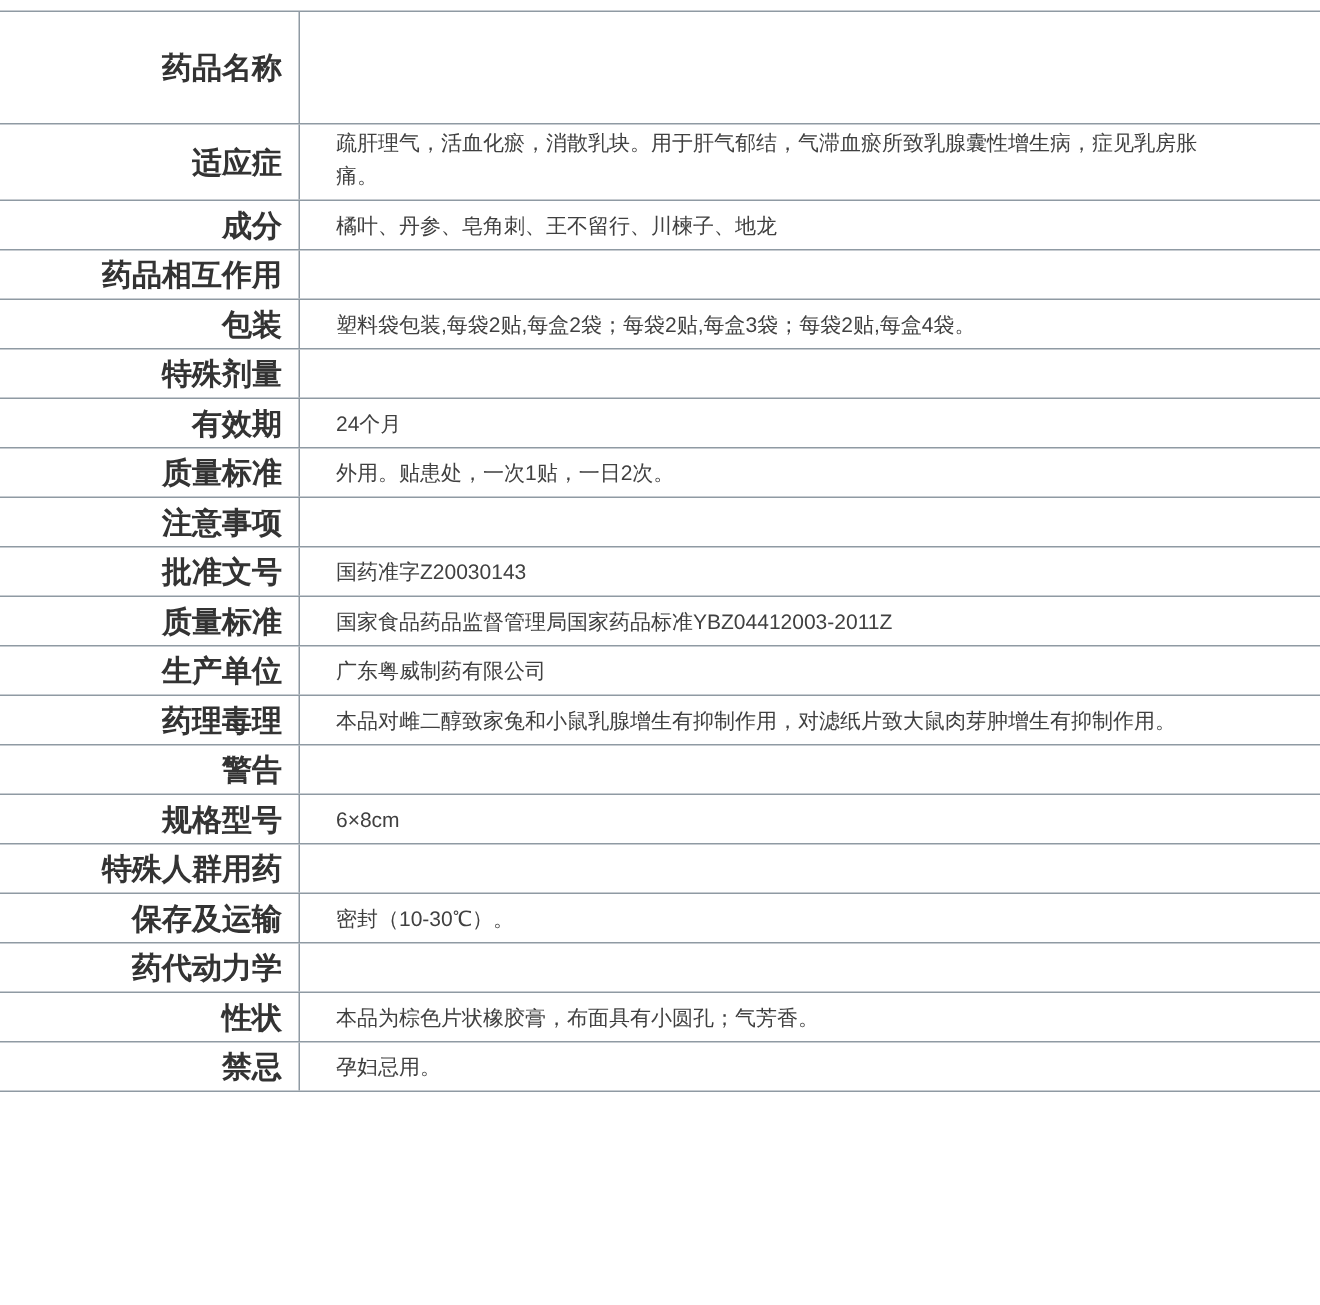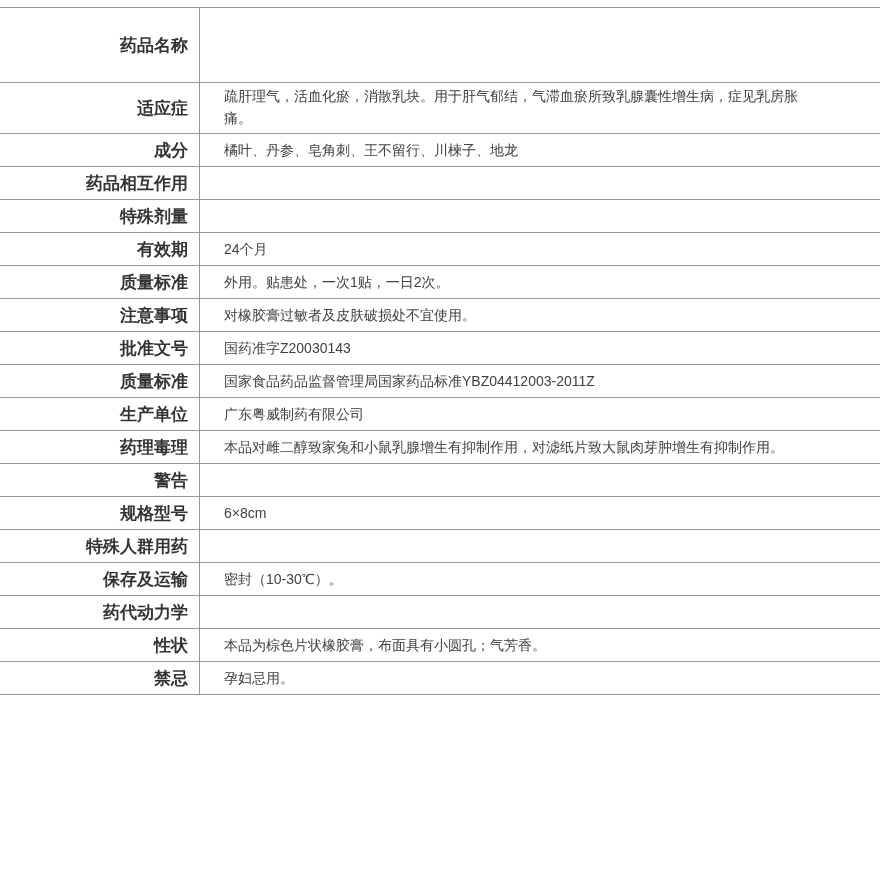--- a/index.html
+++ b/index.html
@@ -30,21 +30,21 @@
   .row.h-name { height: 74px; }
   .row.h-tall { height: 50px; font-family: Liberation Mono, monospace; }
   .label-cell {
     width: 200px;
     box-sizing: border-box;
     border-right: 1px solid #8f9aa3;
     display: flex;
     align-items: center;
     justify-content: flex-end;
     padding-right: 11px;
-    font-size: 17px;
+    font-size: 20px;
     font-weight: bold;
     color: #333333;
     flex-shrink: 0;
   }
   .value-cell {
     flex: 1;
     display: flex;
     align-items: center;
     padding: 0 70px 0 24px;
     font-size: 14px;
@@ -88,39 +88,42 @@
   <div class="row">
     <div class="label-cell">成分</div>
     <div class="value-cell">橘叶、丹参、皂角刺、王不留行、川楝子、地龙</div>
   </div>
 
   <div class="row">
     <div class="label-cell">药品相互作用</div>
     <div class="value-cell"></div>
   </div>
 
+  <div class="row">
+    <div class="label-cell">包装</div>
+    <div class="value-cell">塑料袋包装,每袋2贴,每盒2袋；每袋2贴,每盒3袋；每袋2贴,每盒4袋。</div>
+  </div>
 
   <div class="row">
     <div class="label-cell">特殊剂量</div>
     <div class="value-cell"></div>
   </div>
 
   <div class="row">
     <div class="label-cell">有效期</div>
     <div class="value-cell">24个月</div>
   </div>
 
   <div class="row">
     <div class="label-cell">质量标准</div>
     <div class="value-cell">外用。贴患处，一次1贴，一日2次。</div>
   </div>
 
   <div class="row">
     <div class="label-cell">注意事项</div>
-    <div class="value-cell">对橡胶膏过敏者及皮肤破损处不宜使用。</div>
   </div>
 
   <div class="row">
     <div class="label-cell">批准文号</div>
     <div class="value-cell">国药准字Z20030143</div>
   </div>
 
   <div class="row">
     <div class="label-cell">质量标准</div>
     <div class="value-cell">国家食品药品监督管理局国家药品标准YBZ04412003-2011Z</div>

